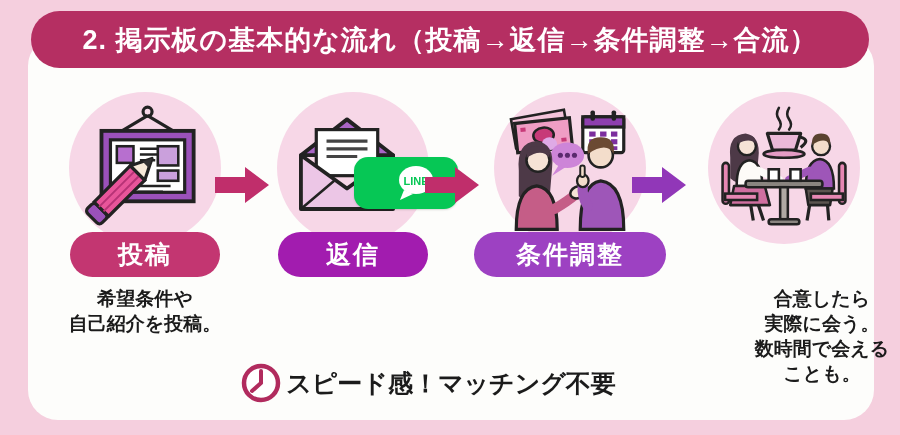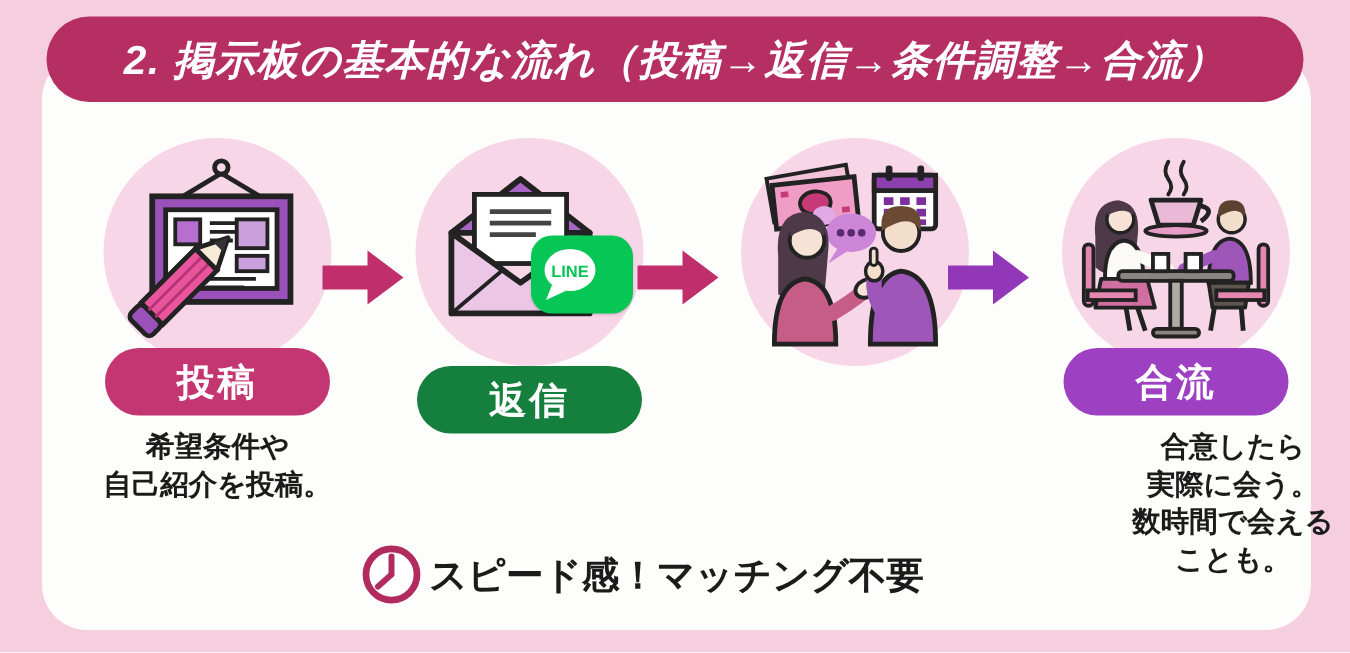--- a/index.html
+++ b/index.html
@@ -1,31 +1,31 @@
 <!DOCTYPE html>
 <html><head>
 <meta charset="utf-8">
 <style>
   html,body{margin:0;padding:0;}
   body{width:900px;height:435px;overflow:hidden;font-family:"Liberation Sans","DejaVu Sans",sans-serif;}
   .page{position:relative;width:900px;height:435px;background:#f5cfde;}
   .card{position:absolute;left:28px;top:36px;width:846px;height:384px;background:#fdfdfb;border-radius:30px;}
   .banner{position:absolute;left:31px;top:11px;width:838px;height:57px;border-radius:29px;
-          display:flex;align-items:center;justify-content:center;box-sizing:border-box;font-style:italic;}
+          display:flex;align-items:center;justify-content:center;box-sizing:border-box;}
   .banner .title{font-size:27px;font-weight:800;letter-spacing:1px;white-space:nowrap;}
   .circle{position:absolute;top:92px;width:152px;height:152px;border-radius:50%;}
   .icon-wrap{position:absolute;top:104px;width:128px;height:128px;}
   .pill{position:absolute;top:232px;height:45px;border-radius:23px;display:flex;align-items:center;justify-content:center;
         color:#fff;font-size:25px;font-weight:800;letter-spacing:2px;white-space:nowrap;}
   .desc{position:absolute;top:286px;width:210px;text-align:center;font-size:19px;line-height:25px;
         font-weight:700;color:#1b1b1b;white-space:pre-line;}
   .arrow{position:absolute;top:167px;width:54px;height:36px;}
   .arrow svg{display:block;}
   .line-badge{position:absolute;left:354px;top:157px;width:68px;height:52px;border-radius:14px;
-        box-shadow:0 1px 2px rgba(0,0,0,.15);}
+        box-shadow:0 1px 2px rgba(0,0,0,.15);padding-left:36px;}
   .footnote{position:absolute;left:0;top:362px;width:856px;display:flex;align-items:center;justify-content:center;gap:4px;}
   .footnote .fn-text{font-size:25px;font-weight:800;color:#1b1b1b;white-space:nowrap;}
   svg{overflow:visible;}
 </style>
 </head>
 <body>
 
 <div class="page" style="background-color: rgb(245, 207, 222);">
 
   <div class="card" style="background-color: rgb(253, 253, 251);"></div>
@@ -77,21 +77,21 @@
       <path d="M14 82 L40 60 M86 82 L60 60" stroke="#222" stroke-width="2"></path>
     </svg>
   </div>
   <div class="line-badge" style="background-color: rgb(6, 199, 85);">
     <svg width="52" height="52" viewBox="0 0 52 52">
       <ellipse cx="26" cy="23" rx="17" ry="14" fill="#ffffff"></ellipse>
       <polygon points="14,33 10,43 23,37" fill="#ffffff"></polygon>
       <text x="26" y="27.5" font-size="11" font-weight="bold" fill="#06c755" text-anchor="middle">LINE</text>
     </svg>
   </div>
-  <div class="pill" style="left: 278px; width: 150px; background-color: #15803d; margin-top: 12px;">
+  <div class="pill" style="left: 278px; width: 150px; background-color: #a21caf;">
     <span>返信</span>
   </div>
 
   <div class="arrow" style="left: 425px; color: rgb(192, 46, 107);">
     <svg width="54" height="36" viewBox="0 0 54 36">
         <polygon points="0,10 30,10 30,0 54,18 30,36 30,26 0,26" fill="currentColor"></polygon>
       </svg>
   </div>
 
   <div class="circle" style="left: 494px; background-color: rgb(247, 215, 231);"></div>
@@ -133,20 +133,23 @@
       <path d="M8 98 Q8 66 24 64 Q40 66 40 98 Z" fill="#c55d87" stroke="#222" stroke-width="2.5"></path>
       <path d="M38 82 Q48 76 54 71" stroke="#c55d87" stroke-width="8" fill="none" stroke-linecap="round"></path>
       <ellipse cx="56" cy="69" rx="6" ry="4.5" fill="#f6e3d6" stroke="#222" stroke-width="2" transform="rotate(-25 56 69)"></ellipse>
       <circle cx="74" cy="40" r="9.5" fill="#f3ddcb" stroke="#222" stroke-width="2"></circle>
       <path d="M64 39 Q62 26 74 26 Q86 26 84 39 Q79 29 64 39 Z" fill="#6b4a33"></path>
       <path d="M58 98 Q58 62 74 60 Q92 62 92 98 Z" fill="#9e56b8" stroke="#222" stroke-width="2.5"></path>
       <path d="M64 80 Q59 72 60 64" stroke="#9e56b8" stroke-width="8" fill="none" stroke-linecap="round"></path>
       <ellipse cx="60" cy="60" rx="4.5" ry="5" fill="#f3ddcb" stroke="#222" stroke-width="1.8"></ellipse>
       <rect x="58" y="48" width="3.5" height="9" rx="1.7" fill="#f3ddcb" stroke="#222" stroke-width="1.5"></rect>
     </svg>
+  </div>
+  <div class="pill" style="left: 474px; width: 192px; background-color: rgb(157, 65, 194);">
+    <span>条件調整</span>
   </div>
 
   <div class="arrow" style="left: 632px; color: rgb(145, 55, 184);">
     <svg width="54" height="36" viewBox="0 0 54 36">
         <polygon points="0,10 30,10 30,0 54,18 30,36 30,26 0,26" fill="currentColor"></polygon>
       </svg>
   </div>
 
   <div class="circle" style="left: 708px; background-color: rgb(247, 215, 231);"></div>
   <div class="icon-wrap" style="left:720px;">
@@ -172,23 +175,20 @@
       <path d="M70 79 l-2 12 M84 79 l1 12" stroke="#222" stroke-width="2.5"></path>
       <rect x="20" y="60" width="60" height="5" rx="2" fill="#8a8580" stroke="#222" stroke-width="2"></rect>
       <rect x="47" y="65" width="6" height="25" fill="#b0aaa4" stroke="#222" stroke-width="2"></rect>
       <rect x="38" y="90" width="24" height="4" rx="2" fill="#8a8580" stroke="#222" stroke-width="2"></rect>
       <rect x="38" y="51" width="8" height="9" fill="#fff" stroke="#222" stroke-width="2"></rect>
       <rect x="55" y="51" width="8" height="9" fill="#fff" stroke="#222" stroke-width="2"></rect>
       <rect x="4" y="70" width="25" height="5" fill="#e687b3" stroke="#222" stroke-width="2"></rect>
       <rect x="71" y="70" width="25" height="5" fill="#e687b3" stroke="#222" stroke-width="2"></rect>
     </svg>
   </div>
-  <div class="pill" style="left: 709px; width: 150px; background-color: rgb(157, 65, 194);">
-    <span>合流</span>
-  </div>
   <div class="desc" style="left:717px;">合意したら
 実際に会う。
 数時間で会える
 ことも。</div>
 
   <div class="footnote">
     <span style="display: inline-flex; color: rgb(177, 43, 94);">
       <svg width="42" height="42" viewBox="0 0 42 42">
         <circle cx="21" cy="21" r="17" fill="#ffffff" stroke="currentColor" stroke-width="4.5"></circle>
         <path d="M21 21 L21 9 M21 21 L12 29" stroke="currentColor" stroke-width="4" stroke-linecap="round"></path>

